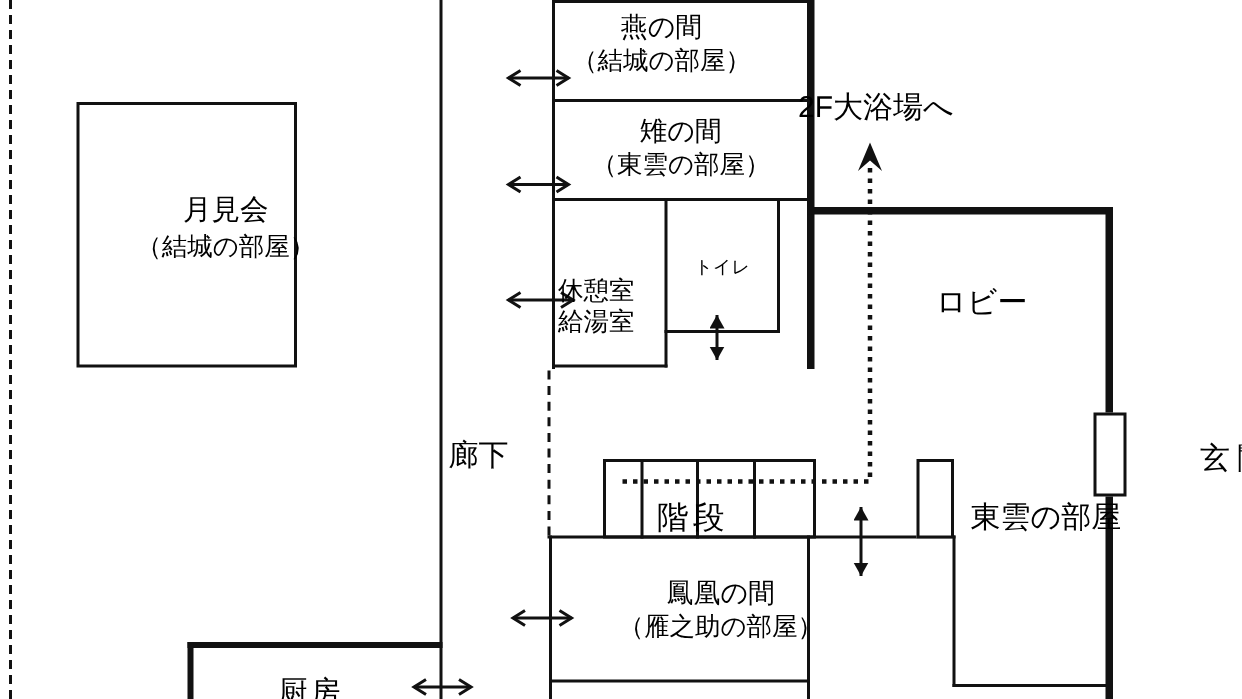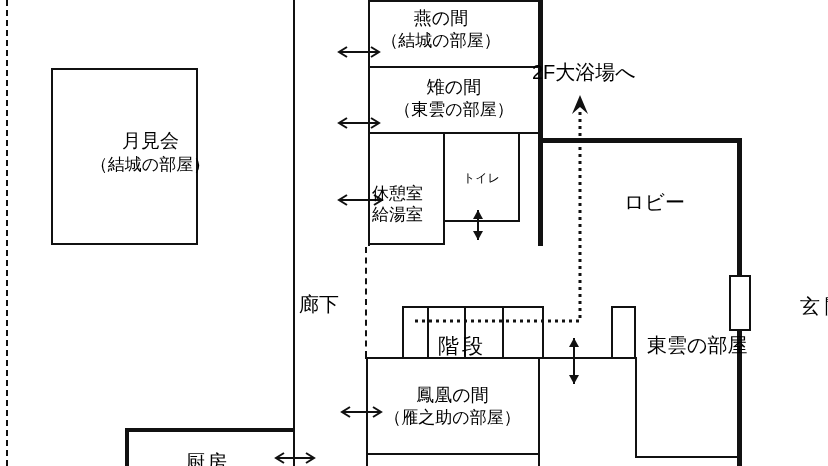--- a/index.html
+++ b/index.html
@@ -118,21 +118,21 @@
   <div class="lbl fs-big" style="left:532px; top:60px;">2F大浴場へ</div>
 
   <div class="lbl fs-big" style="left:624px; top:190px;">ロビー</div>
 
   <div class="lbl fs-big" style="left:800px; top:294px; letter-spacing:5px;">玄関</div>
 
   <div class="lbl fs-big" style="left:647px; top:333px;">東雲の部屋</div>
 
   <div class="lbl" style="left:438px; top:333px; font-size:21px; letter-spacing:3px;">階段</div>
 
-  <div class="lbl ctr" style="left:366px; top:384px; width:173px;">
+  <div class="lbl ctr" style="left:366px; top:384px; width:173px;padding-left:28px;">
     <span class="fs-name">鳳凰の間</span>
     <span style="font-size:17px; line-height:22px;">（雁之助の部屋）</span>
   </div>
 
 
   <div class="lbl fs-big" style="left:185px; top:450px; letter-spacing:2px;">厨房</div>
 
 </div>
 
 </body></html>

